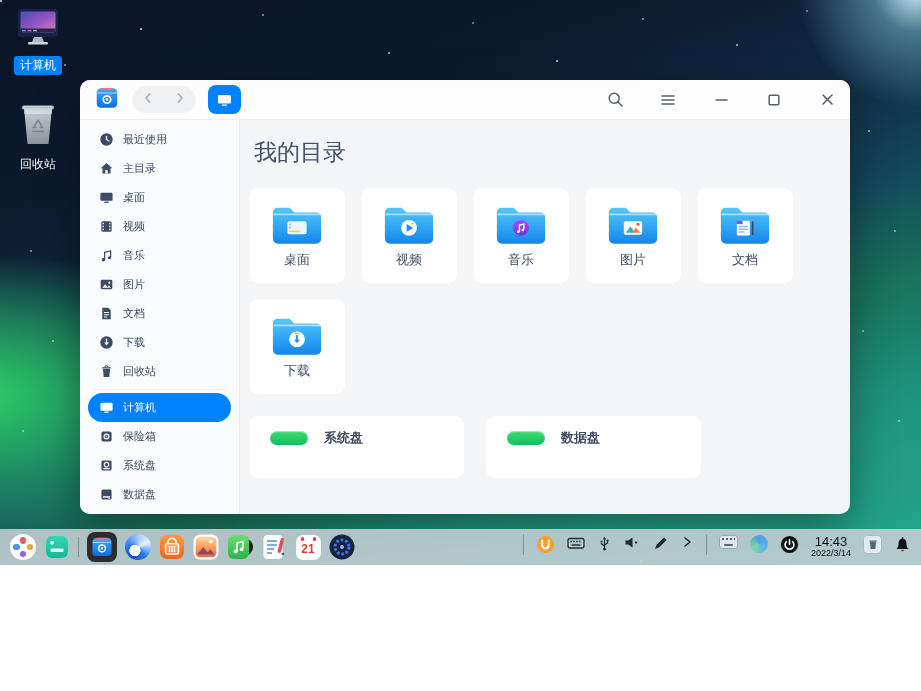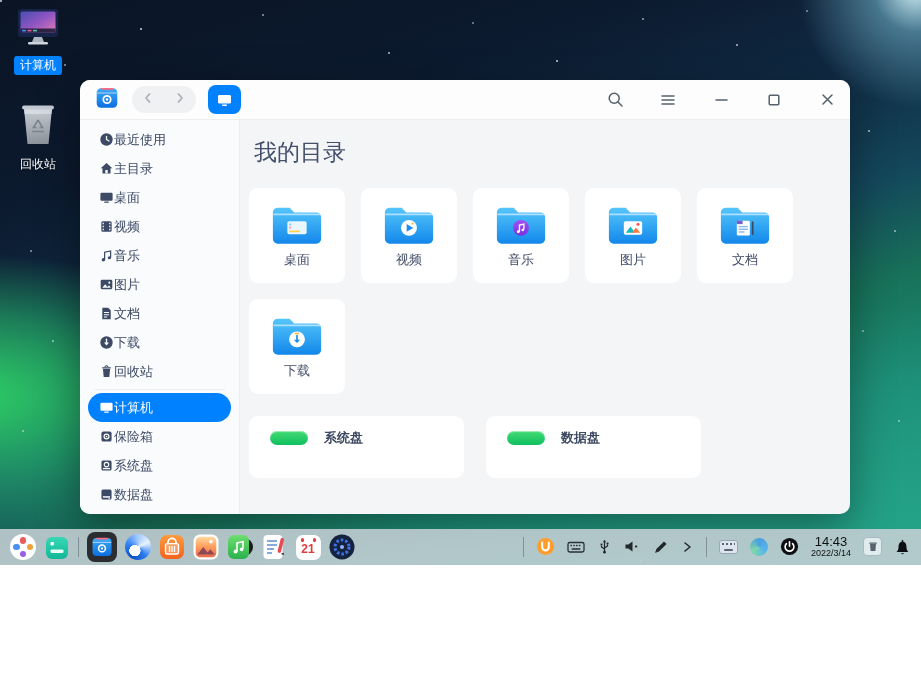--- a/index.html
+++ b/index.html
@@ -48,42 +48,42 @@
     background:#f3f5f7; box-shadow:0 14px 44px rgba(0,0,0,.38); overflow:hidden; display:flex; flex-direction:column; }
   .titlebar { height:40px; background:#fdfdfe; display:flex; align-items:center; padding:0 14px; gap:12px;
     border-bottom:1px solid #eceff1; flex-shrink:0; }
   .nav-pill { width:64px; height:27px; background:#f0f1f3; border-radius:14px; display:flex; align-items:center; justify-content:space-around; }
   .loc-btn { width:33px; height:29px; background:#0081ff; border-radius:8px; display:flex; align-items:center; justify-content:center; }
   .tb-spacer { flex:1; }
   .tb-ctl { width:18px; height:18px; display:flex; align-items:center; justify-content:center; margin-left:23px; }
 
   .win-body { flex:1; display:flex; min-height:0; }
   .sidebar { width:160px; background:#fafbfc; border-right:1px solid #eceef1; padding:5px 8px 0; flex-shrink:0; }
-  .side-item { height:29px; display:flex; align-items:center; padding-left:11px; border-radius:15px; font-size:13px; color:#3b4864; }
+  .side-item { height:29px; display:flex; align-items:center; gap:9px; padding-left:11px; border-radius:15px; font-size:11px; color:#3b4864; }
   .side-item svg { flex-shrink:0; }
   .side-item.selected { background:#0081ff; color:#fff; font-weight:500; }
   .side-divider { height:1px; background:#edeff2; margin:3px 6px; }
 
   .content { flex:1; position:relative; padding:0 10px 0 9px; overflow:hidden; }
   .sec-title { font-size:23px; font-weight:500; color:#44506b; margin:19px 0 0 5px; line-height:27px; }
   .folder-grid { display:flex; flex-wrap:wrap; gap:16px; margin-top:22px; width:560px; }
   .folder-card { width:96px; height:95px; background:#fff; border-radius:9px; display:flex; flex-direction:column; align-items:center; justify-content:center; gap:4px; }
   .folder-card .flabel { font-size:13px; color:#404c66; }
   .disk-row { display:flex; gap:22px; margin-top:22px; }
   .disk-card { width:215px; height:62px; background:#fff; border-radius:9px; display:flex; align-items:center; gap:16px; padding:0 0 18px 21px; }
   .disk-pill { width:38px; height:14px; border-radius:7px; background:linear-gradient(180deg,#43da74,#0fbf5f); box-shadow:inset 0 1px 1px rgba(255,255,255,.5); }
   .disk-card .dklabel { font-size:13px; font-weight:bold; color:#3c4960; }
   .statusbar { position:absolute; left:0; right:0; bottom:0; height:19px; background:#f3f5f7; text-align:center; font-size:12px; color:#414e68; line-height:18px; }
 
   
   .taskbar { position:absolute; left:0; right:0; bottom:0; height:36px; background:rgba(202,209,215,.86);
     display:flex; align-items:center; padding:0 10px; }
   .task-left { display:flex; align-items:center; gap:8px; }
-  .task-right { margin-left:auto; display:flex; align-items:center; gap:12px; }
-  .dock-icon { width:26px; height:26px; display:flex; align-items:flex-end; justify-content:center; }
+  .task-right { margin-left:auto; display:flex; align-items:flex-start; gap:12px; }
+  .dock-icon { width:26px; height:26px; display:flex; align-items:center; justify-content:center; }
   .dock-active { width:30px; height:30px; background:#2c2d30; border-radius:8px; display:flex; align-items:center; justify-content:center; }
   .vsep { width:1px; height:20px; background:rgba(40,45,50,.35); }
   .tray-icon { display:flex; align-items:center; justify-content:center; }
   .clock { display:flex; flex-direction:column; align-items:center; line-height:1.05; color:#111; }
   .clock .t { font-size:13px; }
   .clock .d { font-size:9px; }
 
   .launcher-bg { width:26px; height:26px; border-radius:50%; background:#fff; position:relative; }
   .launcher-bg i { position:absolute; width:6.5px; height:6.5px; border-radius:50%; }
   .browser-bg { width:26px; height:26px; border-radius:50%;

